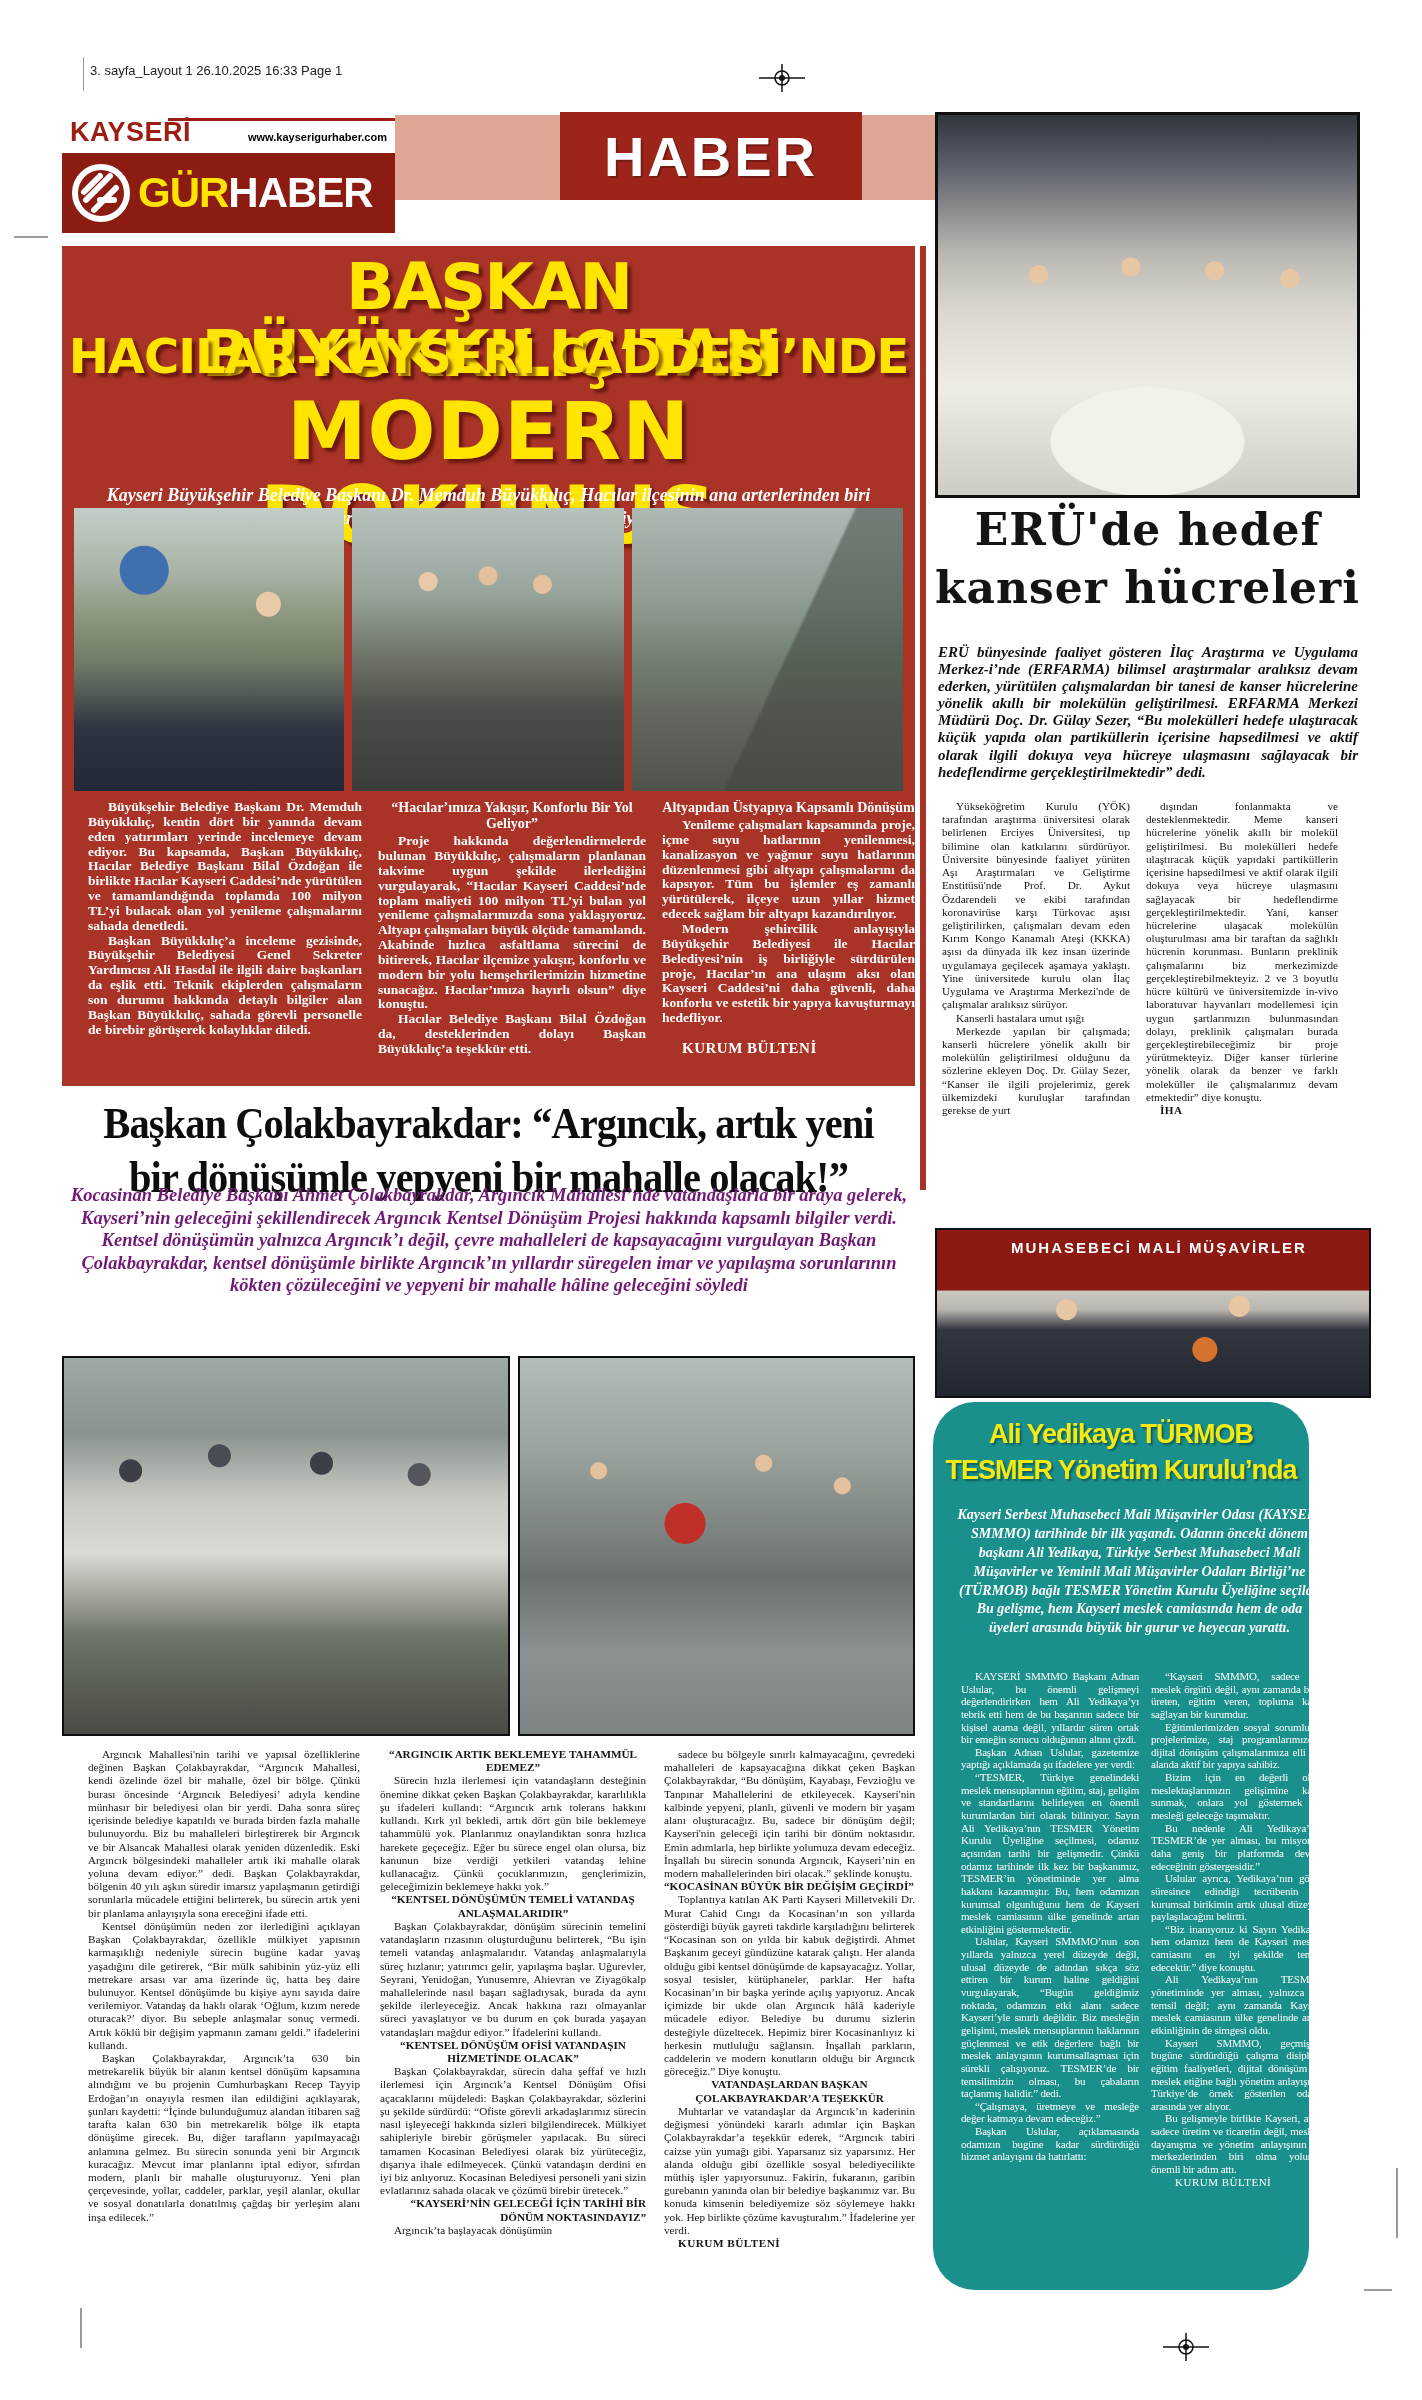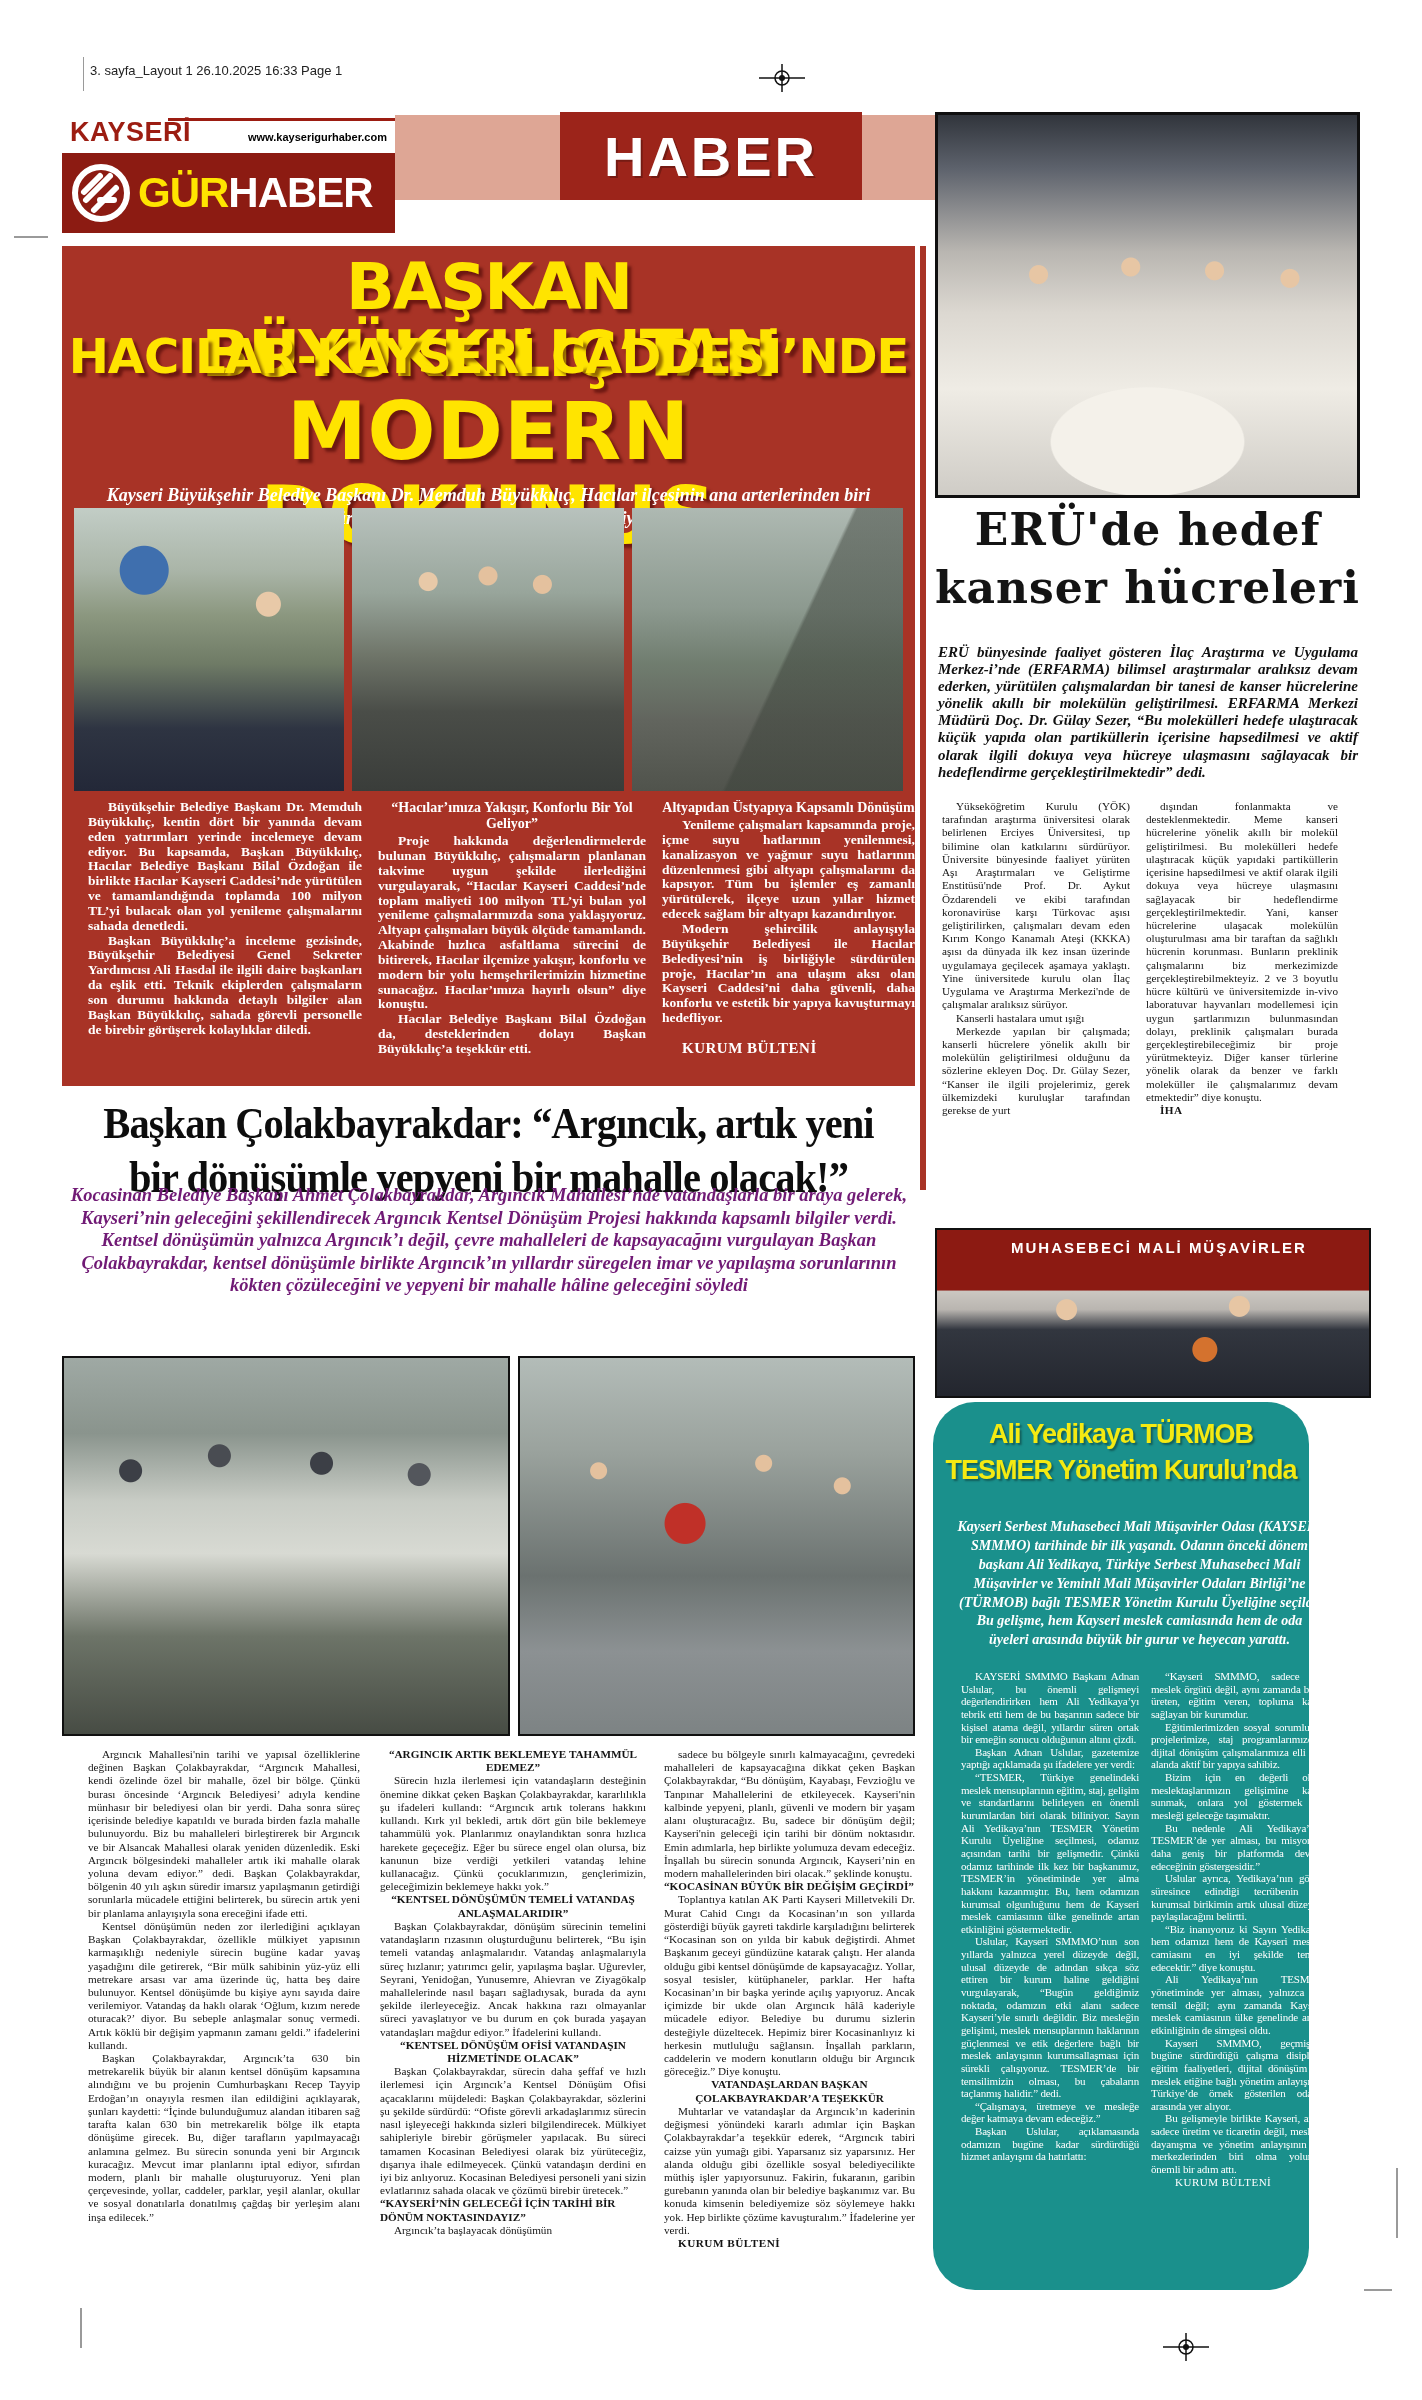--- a/index.html
+++ b/index.html
@@ -109,21 +109,21 @@
           letter-spacing:-1px;transform:scaleX(.92);}
   .arg-stand{left:70px;top:1184px;width:838px;text-align:center;font-weight:bold;font-style:italic;
           font-size:18.5px;line-height:1.22;color:#701a75;}
   .bcol{top:1748px;height:618px;}
 
   
   .teal-box{left:933px;top:1402px;width:376px;height:888px;background:#1a908c;border-radius:42px;}
   .teal-hl{left:0;width:100%;text-align:center;color:#f4ea12;font-family:"Liberation Sans",sans-serif;
            font-weight:800;font-size:27px;line-height:1.2;letter-spacing:-1px;text-shadow:2px 2px 2px rgba(0,0,0,.35);}
   .teal-stand{left:24px;top:104px;width:365px;text-align:center;color:#fff;font-weight:bold;font-style:italic;
-           font-size:14px;line-height:1.35;margin-top:12px;}
+           font-size:14px;line-height:1.35;}
   .tcol{top:268px;height:600px;color:#fff;font-size:11px;line-height:1.15;letter-spacing:-.2px;
         text-align:justify;overflow:hidden;}
   .tcol p{margin:0;text-indent:14px;}
   .tcol .byline{letter-spacing:.5px;}
 </style>
 </head>
 <body>
 
 <div class="abs print-tick crop"></div>
 <div class="abs print-line">3. sayfa_Layout 1  26.10.2025  16:33  Page 1</div>
@@ -216,21 +216,21 @@
   <p>Kentsel dönüşümün neden zor ilerlediğini açıklayan Başkan Çolakbayrakdar, özellikle mülkiyet yapısının karmaşıklığı nedeniyle sürecin bugüne kadar yavaş yaşadığını dile getirerek, “Bir mülk sahibinin yüz-yüz elli metrekare arsası var ama üzerinde üç, hatta beş daire bulunuyor. Kentsel dönüşümde bu kişiye aynı sayıda daire verilemiyor. Vatandaş da haklı olarak ‘Oğlum, kızım nerede oturacak?’ diyor. Bu sebeple anlaşmalar sonuç vermedi. Artık köklü bir değişim yapmanın zamanı geldi.” ifadelerini kullandı.</p>
   <p>Başkan Çolakbayrakdar, Argıncık’ta 630 bin metrekarelik büyük bir alanın kentsel dönüşüm kapsamına alındığını ve bu projenin Cumhurbaşkanı Recep Tayyip Erdoğan’ın onayıyla resmen ilan edildiğini açıklayarak, şunları kaydetti: “İçinde bulunduğumuz alandan itibaren sağ tarafta kalan 630 bin metrekarelik bölge ilk etapta dönüşüme girecek. Bu, diğer tarafların yapılmayacağı anlamına gelmez. Bu sürecin sonunda yeni bir Argıncık kuracağız. Mevcut imar planlarını iptal ediyor, sıfırdan modern, planlı bir mahalle oluşturuyoruz. Yeni plan çerçevesinde, yollar, caddeler, parklar, yeşil alanlar, okullar ve sosyal donatılarla donatılmış çağdaş bir yerleşim alanı inşa edilecek.”</p>
 </div>
 <div class="abs ncol bcol" style="left:380px;width:266px;">
   <p style="text-indent:0;text-align:center;font-weight:bold;">“ARGINCIK ARTIK BEKLEMEYE TAHAMMÜL EDEMEZ”</p>
   <p>Sürecin hızla ilerlemesi için vatandaşların desteğinin önemine dikkat çeken Başkan Çolakbayrakdar, kararlılıkla şu ifadeleri kullandı: “Argıncık artık tolerans hakkını kullandı. Kırk yıl bekledi, artık dört gün bile beklemeye tahammülü yok. Planlarımız onaylandıktan sonra hızlıca harekete geçeceğiz. Eğer bu sürece engel olan olursa, biz kanunun bize verdiği yetkileri vatandaş lehine kullanacağız. Çünkü çocuklarımızın, gençlerimizin, geleceğimizin beklemeye hakkı yok.”</p>
   <p style="text-indent:0;text-align:center;font-weight:bold;">“KENTSEL DÖNÜŞÜMÜN TEMELİ VATANDAŞ ANLAŞMALARIDIR”</p>
   <p>Başkan Çolakbayrakdar, dönüşüm sürecinin temelini vatandaşların rızasının oluşturduğunu belirterek, “Bu işin temeli vatandaş anlaşmalarıdır. Vatandaş anlaşmalarıyla süreç hızlanır; yatırımcı gelir, yapılaşma başlar. Uğurevler, Seyrani, Yenidoğan, Yunusemre, Ahievran ve Ziyagökalp mahallelerinde nasıl başarı sağladıysak, burada da aynı şekilde ilerleyeceğiz. Ancak hakkına razı olmayanlar süreci yavaşlatıyor ve bu durum en çok burada yaşayan vatandaşları mağdur ediyor.” İfadelerini kullandı.</p>
   <p style="text-indent:0;text-align:center;font-weight:bold;">“KENTSEL DÖNÜŞÜM OFİSİ VATANDAŞIN HİZMETİNDE OLACAK”</p>
   <p>Başkan Çolakbayrakdar, sürecin daha şeffaf ve hızlı ilerlemesi için Argıncık’a Kentsel Dönüşüm Ofisi açacaklarını müjdeledi: Başkan Çolakbayrakdar, sözlerini şu şekilde sürdürdü: “Ofiste görevli arkadaşlarımız sürecin nasıl işleyeceği hakkında sizleri bilgilendirecek. Mülkiyet sahipleriyle birebir görüşmeler yapılacak. Bu süreci tamamen Kocasinan Belediyesi olarak biz yürüteceğiz, dışarıya ihale edilmeyecek. Çünkü vatandaşın derdini en iyi biz anlıyoruz. Kocasinan Belediyesi personeli yani sizin evlatlarınız sahada olacak ve çözümü birebir üretecek.”</p>
-  <p style="text-indent:0;text-align:left;font-weight:bold;">“KAYSERİ’NİN GELECEĞİ İÇİN TARİHİ BİR DÖNÜM NOKTASINDAYIZ”</p>
+  <p style="text-indent:0;text-align:right;font-weight:bold;">“KAYSERİ’NİN GELECEĞİ İÇİN TARİHİ BİR DÖNÜM NOKTASINDAYIZ”</p>
   <p>Argıncık’ta başlayacak dönüşümün</p>
 </div>
 <div class="abs ncol bcol" style="left:664px;width:251px;">
   <p>sadece bu bölgeyle sınırlı kalmayacağını, çevredeki mahalleleri de kapsayacağına dikkat çeken Başkan Çolakbayrakdar, “Bu dönüşüm, Kayabaşı, Fevzioğlu ve Tanpınar Mahallelerini de etkileyecek. Kayseri'nin kalbinde yepyeni, planlı, güvenli ve modern bir yaşam alanı oluşturacağız. Bu, sadece bir dönüşüm değil; Kayseri'nin geleceği için tarihi bir dönüm noktasıdır. Emin adımlarla, hep birlikte yolumuza devam edeceğiz. İnşallah bu sürecin sonunda Argıncık, Kayseri’nin en modern mahallelerinden biri olacak.” şeklinde konuştu.</p>
   <p style="text-indent:0;text-align:left;font-weight:bold;">“KOCASİNAN BÜYÜK BİR DEĞİŞİM GEÇİRDİ”</p>
   <p>Toplantıya katılan AK Parti Kayseri Milletvekili Dr. Murat Cahid Cıngı da Kocasinan’ın son yıllarda gösterdiği büyük gayreti takdirle karşıladığını belirterek “Kocasinan son on yılda bir kabuk değiştirdi. Ahmet Başkanım geceyi gündüzüne katarak çalıştı. Her alanda olduğu gibi kentsel dönüşümde de kapsayacağız. Yollar, sosyal tesisler, kütüphaneler, parklar. Her hafta Kocasinan’ın bir başka yerinde açılış yapıyoruz. Ancak içimizde bir ukde olan Argıncık hâlâ kaderiyle mücadele ediyor. Belediye bu durumu sizlerin desteğiyle düzeltecek. Hepimiz birer Kocasinanlıyız ki herkesin mutluluğu sağlansın. İnşallah parkların, caddelerin ve modern konutların olduğu bir Argıncık göreceğiz.” Diye konuştu.</p>
   <p style="text-indent:0;text-align:center;font-weight:bold;">VATANDAŞLARDAN BAŞKAN ÇOLAKBAYRAKDAR’A TEŞEKKÜR</p>
   <p>Muhtarlar ve vatandaşlar da Argıncık’ın kaderinin değişmesi yönündeki kararlı adımlar için Başkan Çolakbayrakdar’a teşekkür ederek, “Argıncık tabiri caizse yün yumağı gibi. Yaparsanız siz yaparsınız. Her alanda olduğu gibi özellikle sosyal belediyecilikte müthiş işler yapıyorsunuz. Fakirin, fukaranın, garibin gurebanın yanında olan bir belediye başkanımız var. Bu konuda kimsenin belediyemize söz söylemeye hakkı yok. Hep birlikte çözüme kavuşturalım.” İfadelerine yer verdi.</p>
   <p class="byline" style="font-weight:bold;">KURUM BÜLTENİ</p>
 </div>

